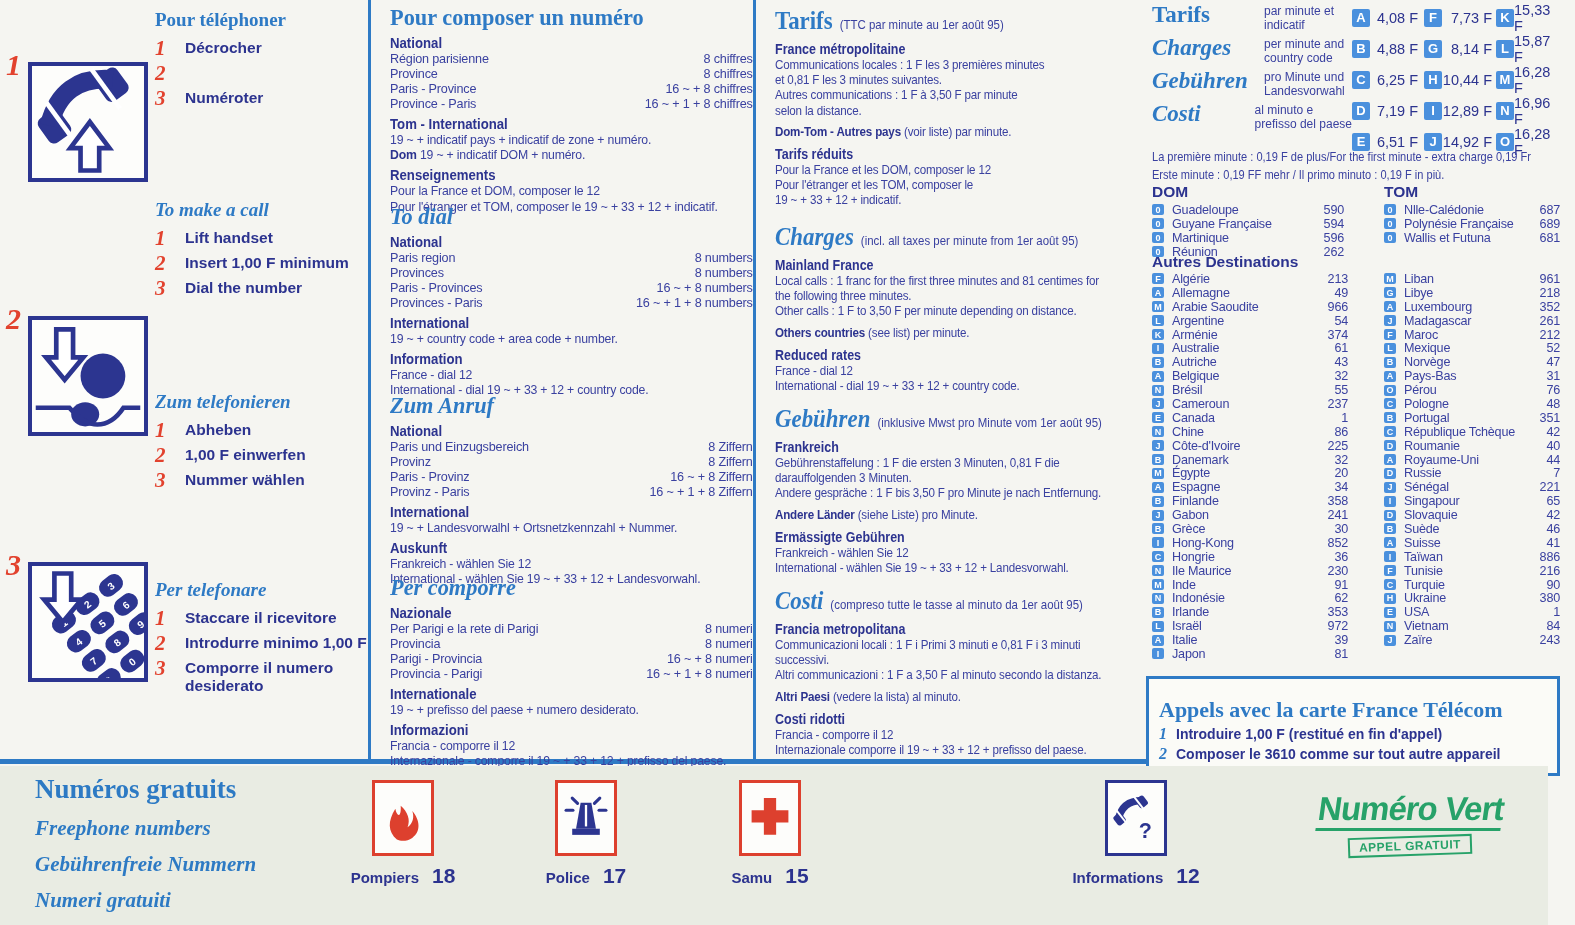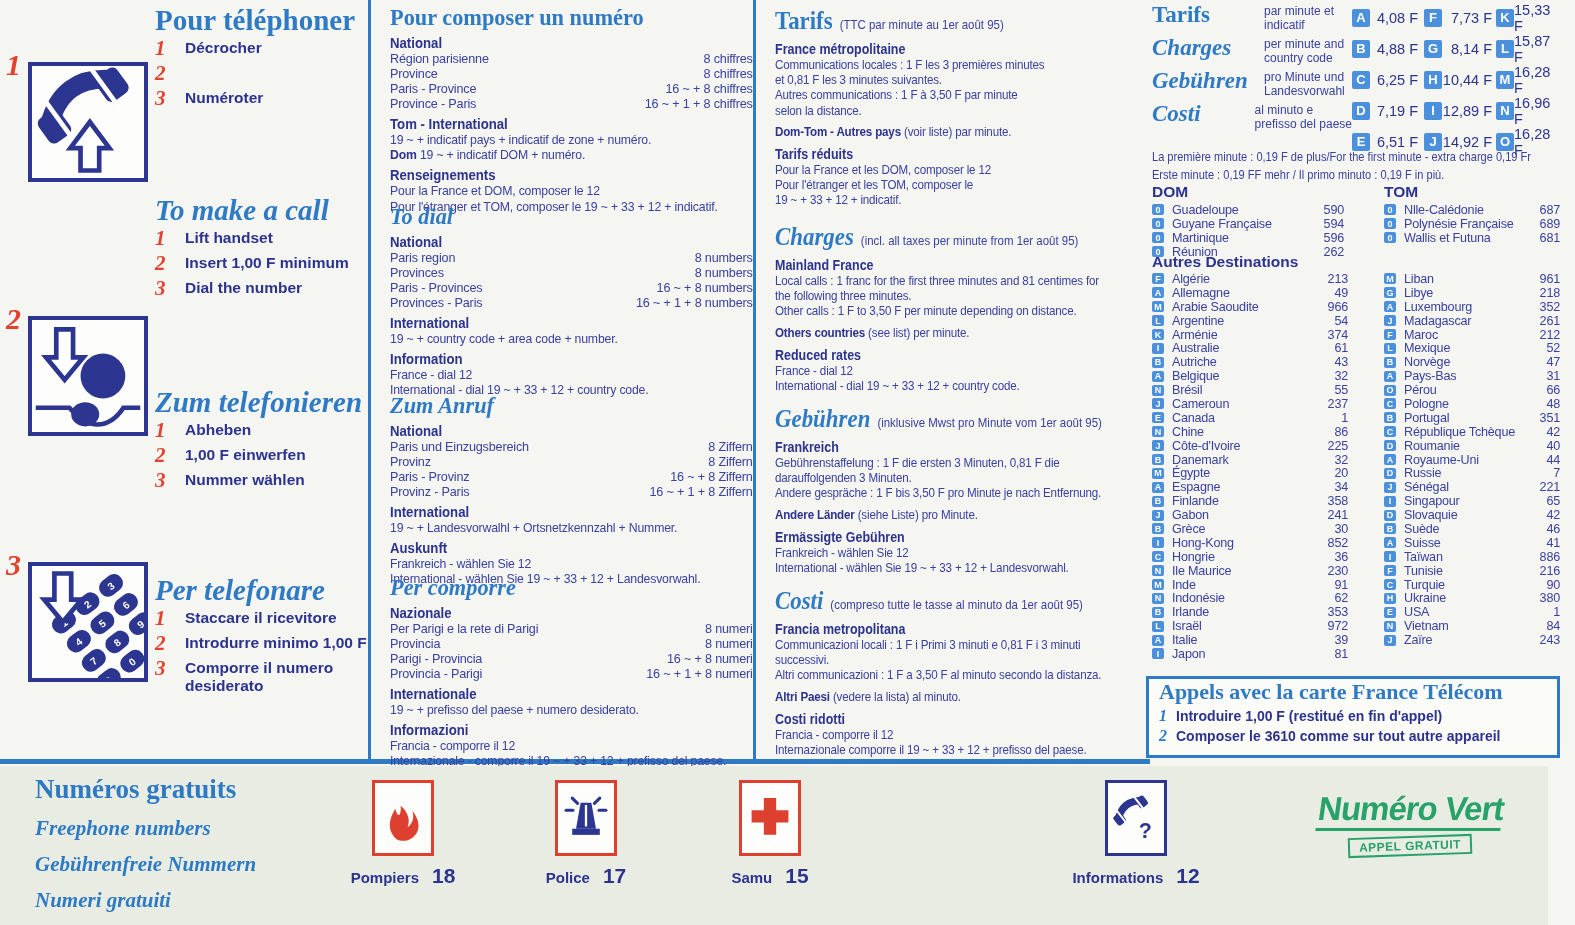--- a/index.html
+++ b/index.html
@@ -11,21 +11,21 @@
   .shead{font-family:"Liberation Serif",serif;font-weight:bold;color:#2e7ac5;}
   .it{font-style:italic;}
   .squeeze93{transform:scaleX(0.93);transform-origin:0 0;}
   .squeeze88{transform:scaleX(0.88);transform-origin:0 0;}
   .squeeze85{transform:scaleX(0.85);transform-origin:0 0;}
 
   
   .marker{font-family:"Liberation Serif",serif;font-style:italic;font-weight:bold;color:#e2422e;font-size:30px;line-height:1;}
   .icobox{position:absolute;width:112px;height:112px;border:4px solid #2c3590;background:#fdfdfb;}
   .lang{width:212px;}
-  .l-title{font-size:29px;line-height:28px;white-space:nowrap;}
+  .l-title{font-size:19px;line-height:28px;white-space:nowrap;}
   .steps{margin-top:5px;}
   .step{display:flex;margin-bottom:7px;}
   .step-num{font-family:"Liberation Serif",serif;font-style:italic;font-weight:bold;color:#e2422e;font-size:21px;line-height:18px;width:30px;flex:none;}
   .step-text{font-weight:bold;color:#2c338f;font-size:15.5px;line-height:18px;}
 
   
   .c2title{font-size:24px;line-height:26px;white-space:nowrap;margin-bottom:2px;}
   .sub{font-weight:bold;font-size:14.2px;line-height:16px;color:#2c338f;margin-top:5px;white-space:nowrap;}
   .subinline{font-weight:bold;color:#2c338f;}
   .bl{white-space:nowrap;font-size:13.2px;line-height:15.2px;color:#3a41a0;letter-spacing:-0.2px;}
@@ -44,21 +44,21 @@
   .badge{display:inline-flex;align-items:center;justify-content:center;background:#4a90dd;color:#fff;font-weight:bold;flex:none;}
   .prow{display:flex;align-items:center;height:31px;}
   .prow .badge{width:18px;height:18px;font-size:13px;border-radius:2px;}
   .pval{margin-left:auto;font-weight:normal;font-size:14.5px;color:#2c338f;}
   .lsthead{font-weight:bold;font-size:15.5px;color:#2c338f;line-height:16px;}
   .crow{display:flex;align-items:center;height:13.9px;font-size:12.6px;color:#3a41a0;letter-spacing:-0.2px;}
   .crow .badge{width:12px;height:11px;font-size:9px;border-radius:2px;}
   .cname{margin-left:8px;white-space:nowrap;}
   .ccode{margin-left:auto;}
   .notesline{font-size:13px;line-height:17.5px;color:#3a41a0;white-space:nowrap;}
-  .cardbox{position:absolute;border:3px solid #2e7ac5;background:#fbfbf7;padding:0 10px 0 10px;}
+  .cardbox{position:absolute;border:3px solid #2e7ac5;background:#fbfbf7;padding:18px 10px 0 10px;}
   .cardtitle{font-size:22px;line-height:26px;white-space:nowrap;}
   .cstep{display:flex;font-size:14px;line-height:16.5px;margin-top:3px;}
   .cnum{font-family:"Liberation Serif",serif;font-style:italic;font-weight:bold;color:#2e7ac5;font-size:16px;width:17px;flex:none;}
   .ctext{font-weight:bold;color:#2c338f;}
   .cindent{margin-left:17px;font-weight:bold;color:#2c338f;font-size:14px;line-height:16.5px;}
 
   
   .foot{position:absolute;left:0;top:766px;width:1548px;height:159px;background:#e9ece3;}
   .ft1{font-family:"Liberation Serif",serif;font-weight:bold;font-size:27px;color:#2d7ac4;white-space:nowrap;}
   .ft2{font-family:"Liberation Serif",serif;font-weight:bold;font-style:italic;font-size:21px;color:#2d7ac4;white-space:nowrap;}
@@ -738,21 +738,21 @@
           <span class="ccode">47</span>
         </div>
         <div class="crow">
           <span class="badge">A</span>
           <span class="cname">Pays-Bas</span>
           <span class="ccode">31</span>
         </div>
         <div class="crow">
           <span class="badge">O</span>
           <span class="cname">Pérou</span>
-          <span class="ccode">66</span>
+          <span class="ccode">76</span>
         </div>
         <div class="crow">
           <span class="badge">C</span>
           <span class="cname">Pologne</span>
           <span class="ccode">48</span>
         </div>
         <div class="crow">
           <span class="badge">B</span>
           <span class="cname">Portugal</span>
           <span class="ccode">351</span>

